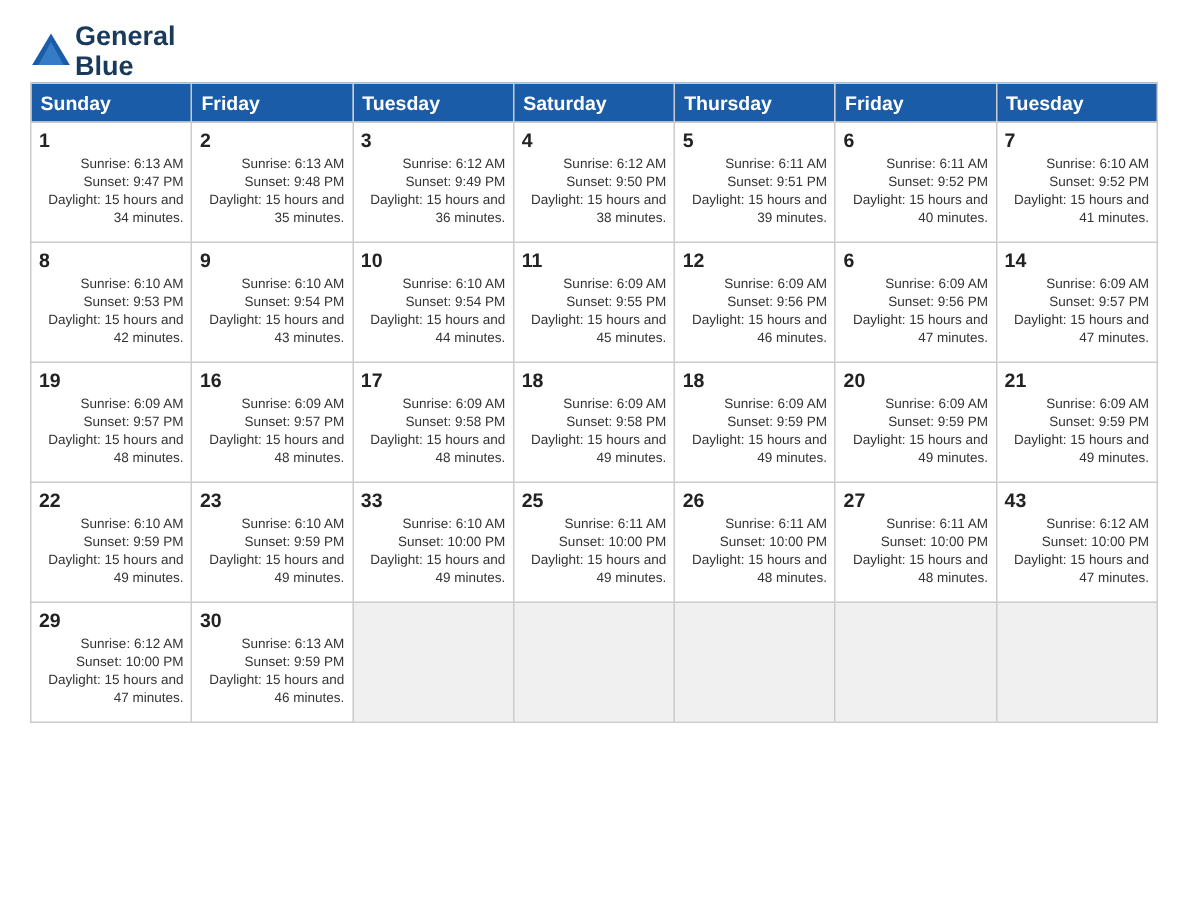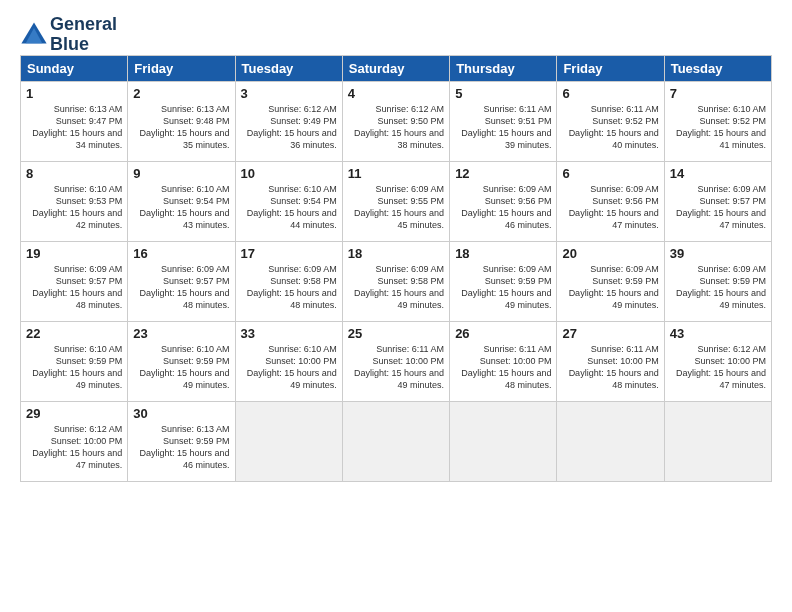--- a/index.html
+++ b/index.html
@@ -280,21 +280,21 @@
       </td>
           <td>
         <span class="day-num">20</span>
         <div class="day-info">
           Sunrise: 6:09 AM<br>
           Sunset: 9:59 PM<br>
           Daylight: 15 hours and 49 minutes.
         </div>
       </td>
           <td>
-        <span class="day-num">39</span>
+        <span class="day-num">21</span>
         <div class="day-info">
           Sunrise: 6:09 AM<br>
           Sunset: 9:59 PM<br>
           Daylight: 15 hours and 49 minutes.
         </div>
       </td>
         </tr>
         <tr>
           <td>
         <span class="day-num">22</span>

